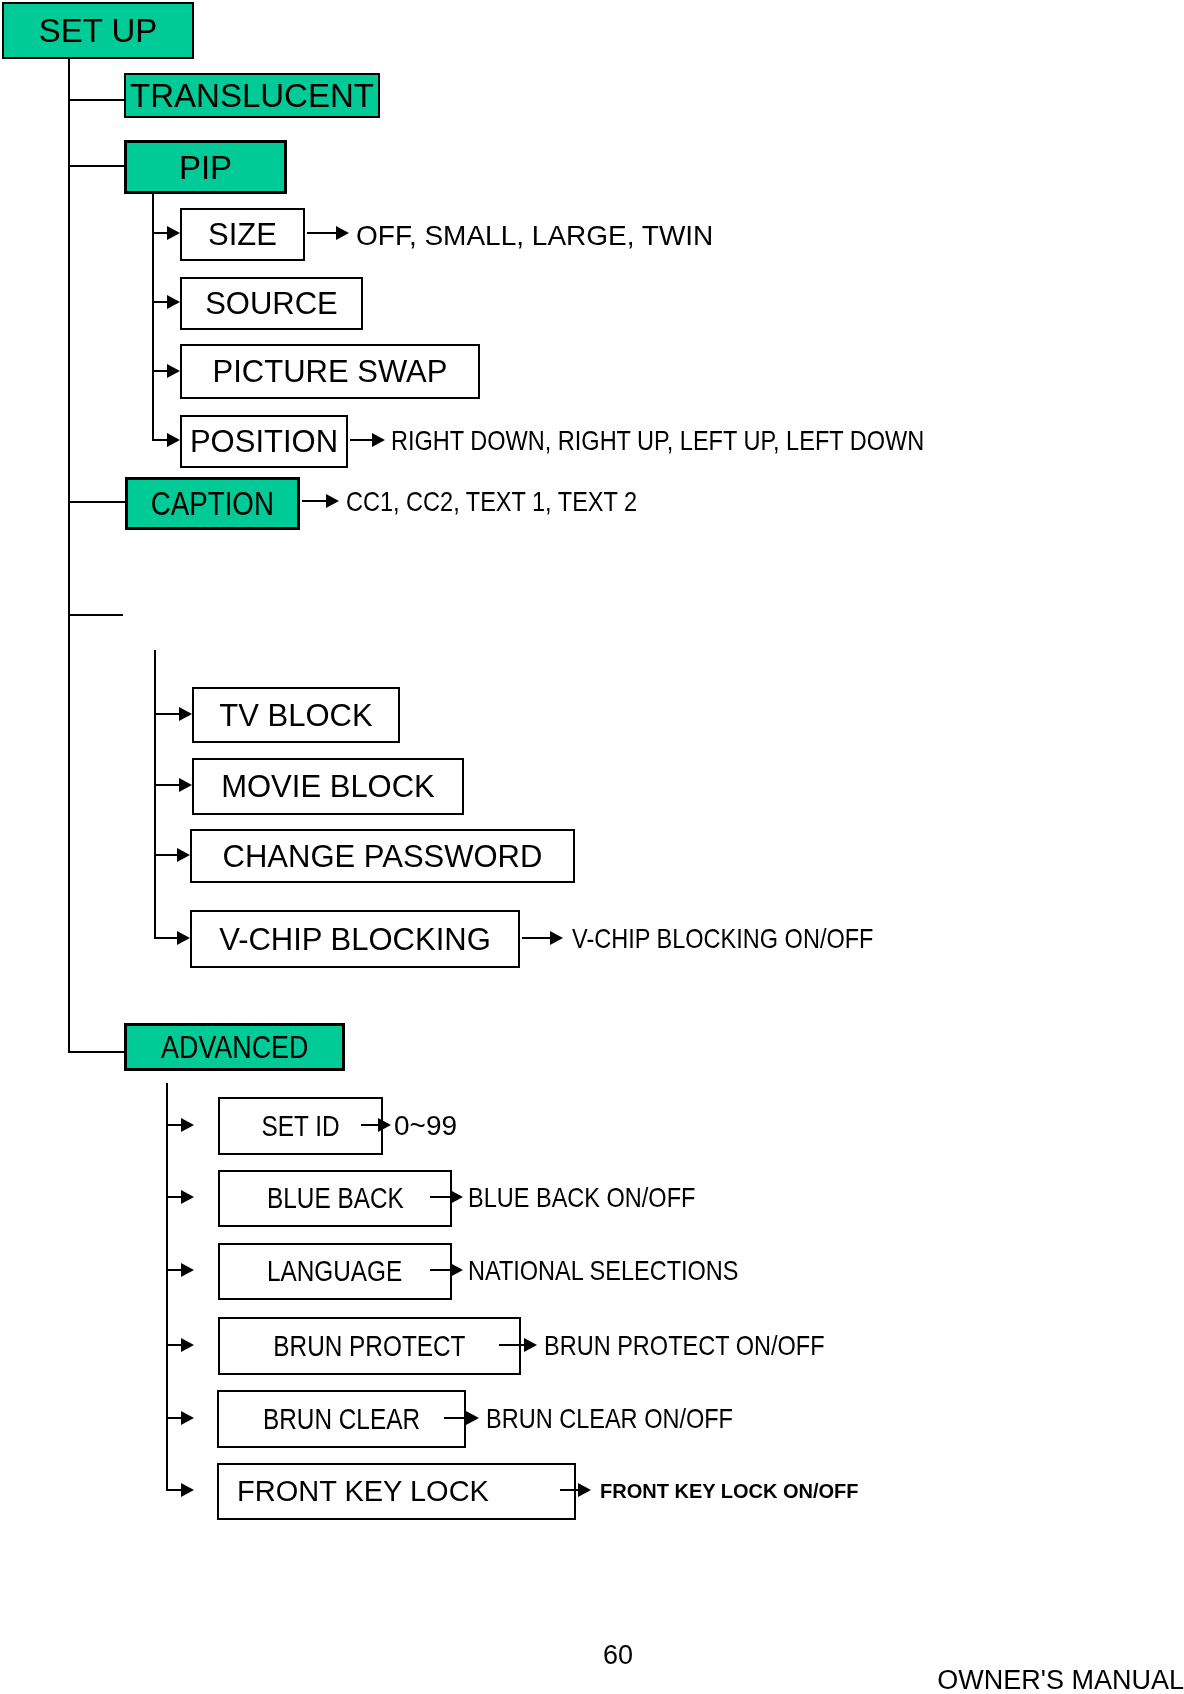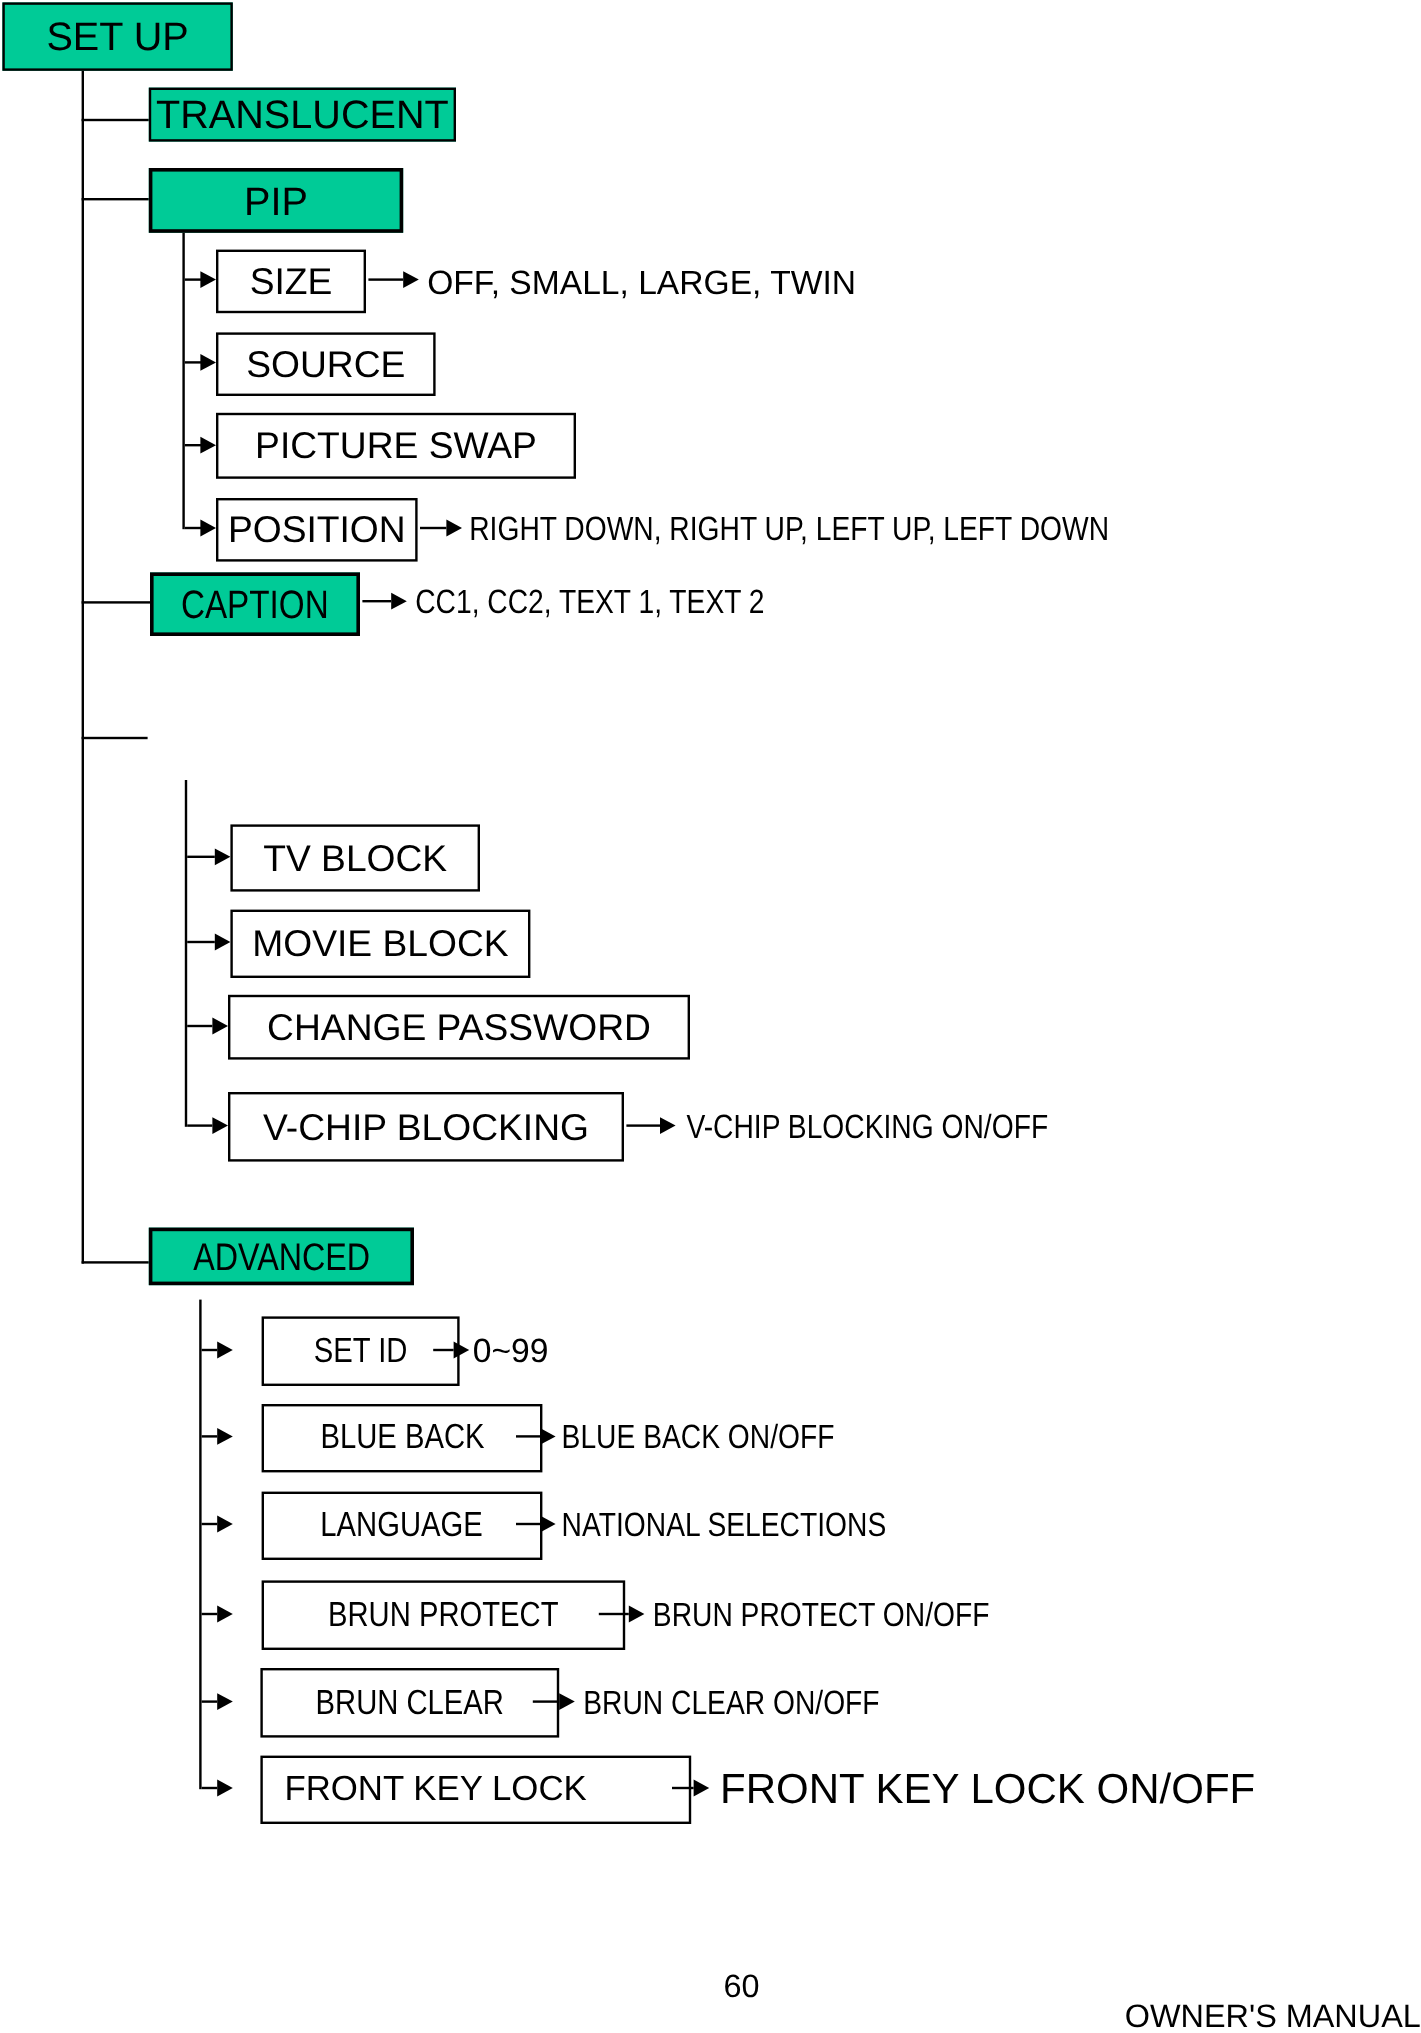--- a/index.html
+++ b/index.html
@@ -21,21 +21,21 @@
     position:absolute; width:0; height:0;
     border-left:13px solid var(--line);
     border-top:7px solid transparent; border-bottom:7px solid transparent;
   }
   .opt{
     position:absolute; white-space:nowrap; font-size:28px; line-height:1;
     transform:translateY(-50%); transform-origin:left center;
   }
   .opt.cond{ transform:translateY(-50%) scaleX(0.84); }
   .lblcond{ transform:scaleX(0.84); transform-origin:center center; display:inline-block; }
-  .fs33{ font-size:33px; } .fs29{ font-size:29px;margin-left:24px; } .fs27{ font-size:35px; }
+  .fs33{ font-size:33px; } .fs29{ font-size:29px;margin-left:24px; } .fs27{ font-size:20px;font-weight:bold; }
   .footer-txt{ position:absolute; font-size:27px; line-height:1; white-space:nowrap; }
 </style>
 </head>
 <body>
 
 <div id="page">
 
   <div class="box green fs33" style="left:2px;top:2px;width:192px;height:57px;">
     <span>SET UP</span>
   </div>
@@ -44,21 +44,21 @@
   <div class="hline" style="left:68px;top:99px;width:56px;"></div>
   <div class="hline" style="left:68px;top:165px;width:56px;"></div>
   <div class="hline" style="left:68px;top:501px;width:57px;"></div>
   <div class="hline" style="left:68px;top:614px;width:55px;"></div>
   <div class="hline" style="left:68px;top:1051px;width:56px;"></div>
 
   <div class="box green fs33" style="left:124px;top:73px;width:256px;height:45px;">
     <span>TRANSLUCENT</span>
   </div>
 
-  <div class="box green b3 fs33" style="left:124px;top:140px;width:212px;height:54px;">
+  <div class="box green b3 fs33" style="left:124px;top:140px;width:163px;height:54px;">
     <span>PIP</span>
   </div>
 
   <div class="vline" style="left:152px;top:194px;height:247px;"></div>
 
   <div class="hline" style="left:154px;top:232px;width:14px;"></div>
   <div class="ah" style="left:167px;top:226px;"></div>
   <div class="box" style="left:180px;top:208px;width:125px;height:53px;">
     <span>SIZE</span>
   </div>
@@ -98,21 +98,21 @@
   <div class="vline" style="left:154px;top:650px;height:289px;"></div>
 
   <div class="hline" style="left:156px;top:713px;width:23px;"></div>
   <div class="ah" style="left:179px;top:707px;"></div>
   <div class="box" style="left:192px;top:687px;width:208px;height:56px;">
     <span>TV BLOCK</span>
   </div>
 
   <div class="hline" style="left:156px;top:784px;width:23px;"></div>
   <div class="ah" style="left:179px;top:778px;"></div>
-  <div class="box" style="left:192px;top:758px;width:250px;height:57px;">
+  <div class="box" style="left:192px;top:758px;width:272px;height:57px;">
     <span>MOVIE BLOCK</span>
   </div>
 
   <div class="hline" style="left:156px;top:854px;width:21px;"></div>
   <div class="ah" style="left:177px;top:848px;"></div>
   <div class="box" style="left:190px;top:829px;width:385px;height:54px;">
     <span>CHANGE PASSWORD</span>
   </div>
 
   <div class="hline" style="left:156px;top:937px;width:21px;"></div>

